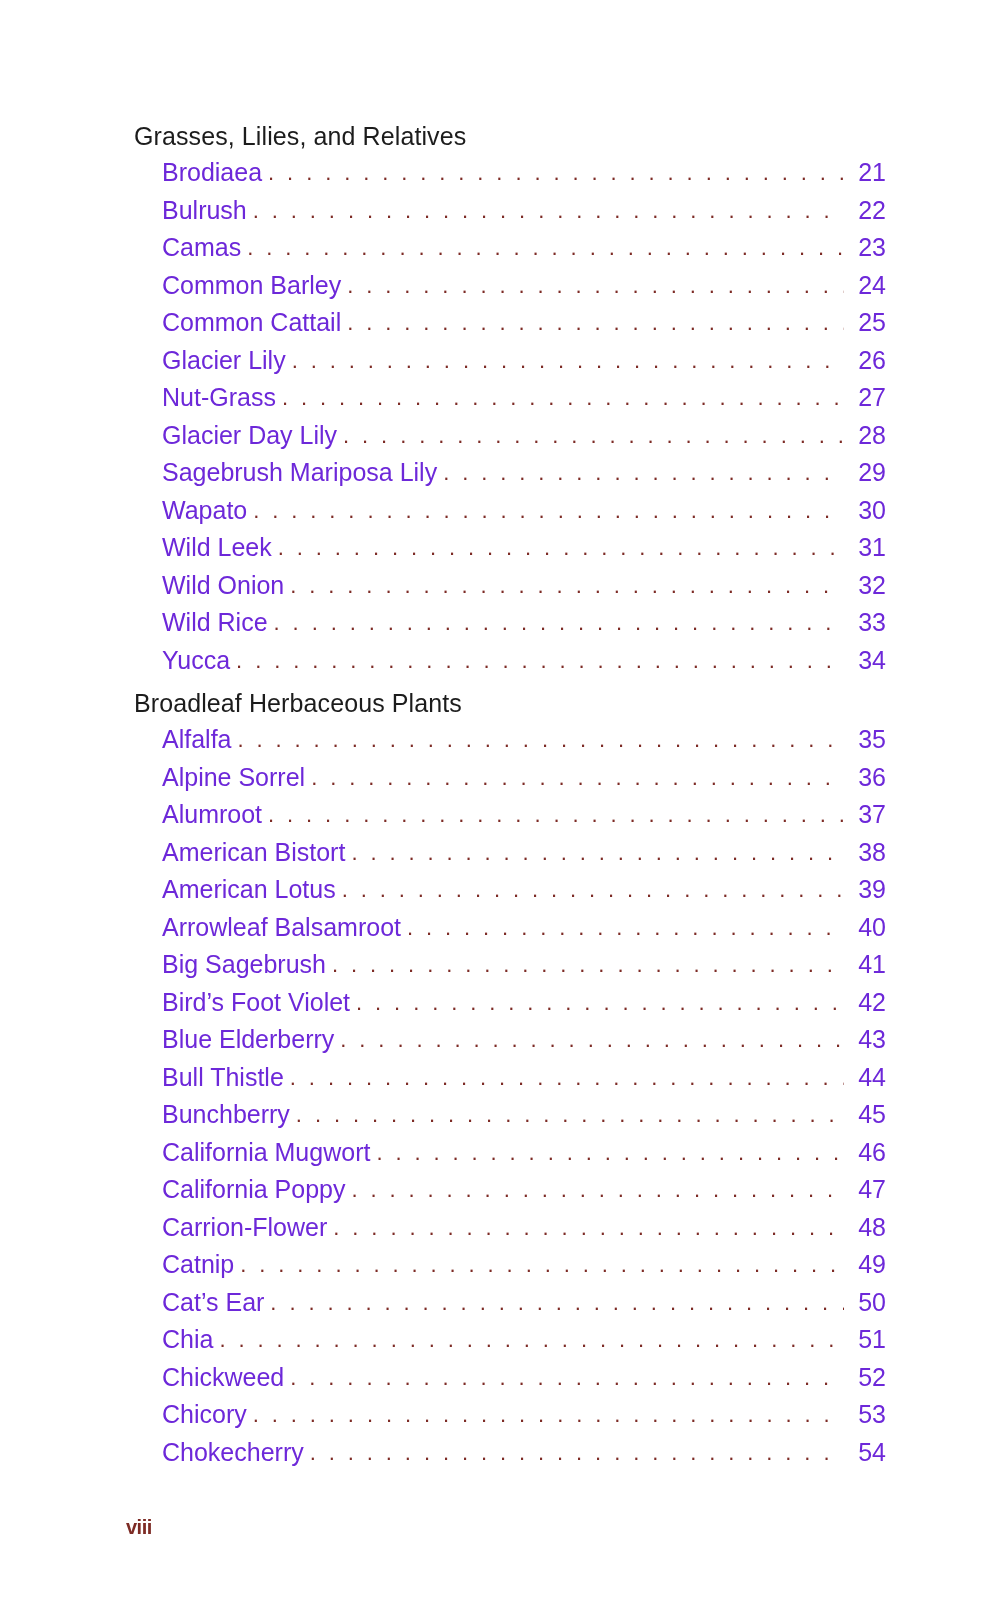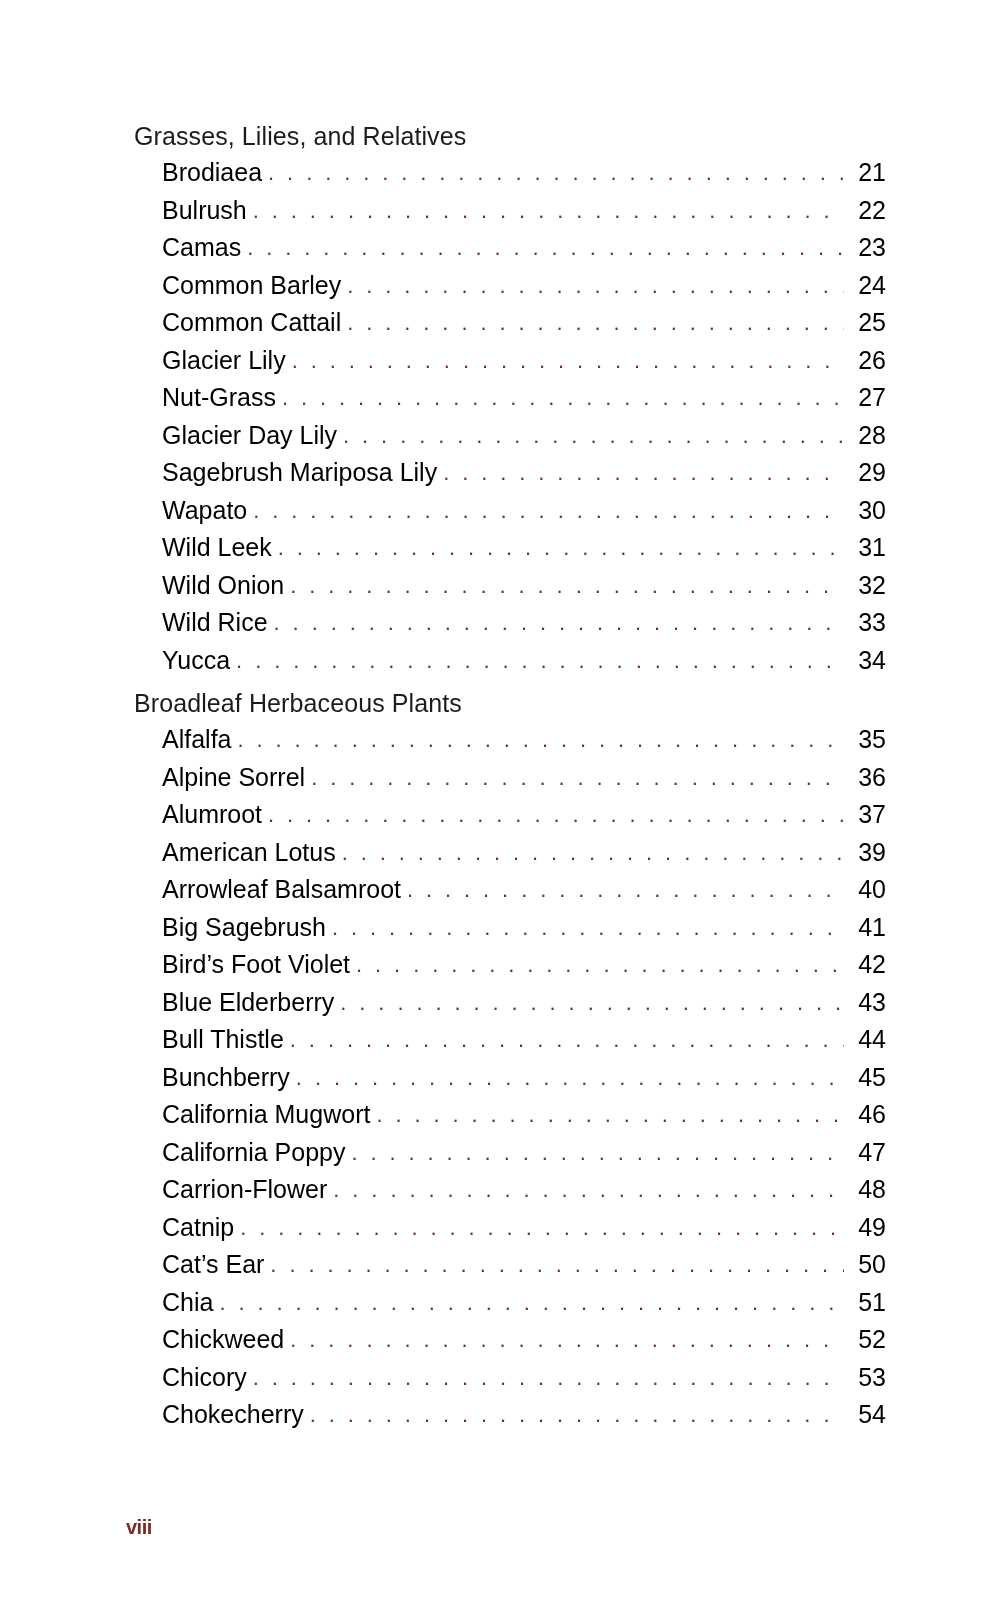--- a/index.html
+++ b/index.html
@@ -1,21 +1,21 @@
 <!DOCTYPE html>
 <html><head>
 <meta charset="utf-8">
 <style>
   html, body { margin:0; padding:0; background:#ffffff; }
   body { width:1000px; height:1611px; position:relative; overflow:hidden;
          font-family:"Liberation Sans", "DejaVu Sans", sans-serif; }
   .toc { position:absolute; left:126px; top:118px; width:752px;margin-left:8px; }
   .section-title { font-size:25px; color:#1c1c1c; height:36px; line-height:36px; letter-spacing:0.1px; }
   .section-title.second { margin-top:6px; }
-  .entry { position:relative; height:37.5px; line-height:37.5px; margin-left:28px; font-size:25px; color:#000000;
+  .entry { position:relative; height:37.5px; line-height:37.5px; margin-left:28px; font-size:25px; color:#6d28d9;
            display:flex; align-items:center; overflow:hidden; white-space:nowrap; }
   .entry .name { flex:0 0 auto; padding-right:6px; background:#fff; }
   .entry .dots { flex:1 1 auto; overflow:hidden; letter-spacing:11.3px; color:#7d2b25; font-size:22px; }
   .entry .dots::before { content:". . . . . . . . . . . . . . . . . . . . . . . . . . . . . . . . . . . . . . . . . . . . . . . . . . . . . . . . . ."; letter-spacing:3.4px; }
   .entry .page { flex:0 0 auto; padding-left:10px; background:#fff; width:32px; text-align:right; }
   .folio { position:absolute; left:126px; top:1516px; font-size:20px; font-weight:bold; color:#7d2b25; letter-spacing:-0.5px; }
 </style>
 </head>
 <body>
 
@@ -104,20 +104,25 @@
         <span class="name">Alpine Sorrel</span>
         <span class="dots"></span>
         <span class="page">36</span>
       </div>
       <div class="entry">
         <span class="name">Alumroot</span>
         <span class="dots"></span>
         <span class="page">37</span>
       </div>
       <div class="entry">
+        <span class="name">American Bistort</span>
+        <span class="dots"></span>
+        <span class="page">38</span>
+      </div>
+      <div class="entry">
         <span class="name">American Lotus</span>
         <span class="dots"></span>
         <span class="page">39</span>
       </div>
       <div class="entry">
         <span class="name">Arrowleaf Balsamroot</span>
         <span class="dots"></span>
         <span class="page">40</span>
       </div>
       <div class="entry">

